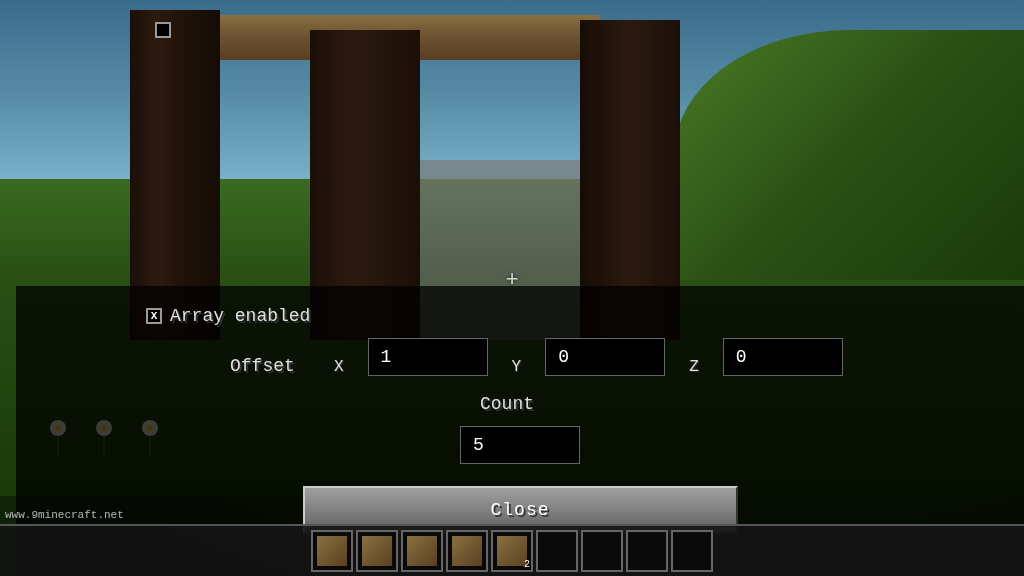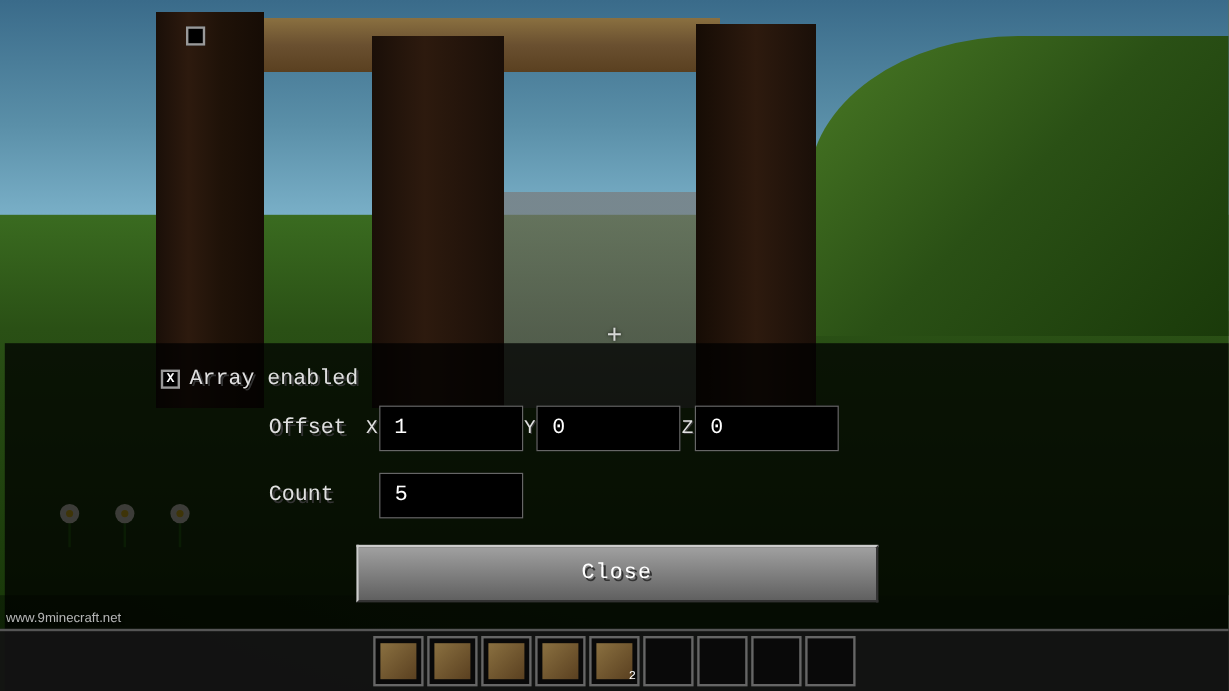--- a/index.html
+++ b/index.html
@@ -141,21 +141,21 @@
     .flower-stem {
       width: 2px;
       height: 20px;
       background: #2a7010;
     }
 
     
     .ui-panel {
       position: absolute;
       bottom: 0;
-      left: 4px;
+      left: 16px;
       right: 0;
       height: 290px;
       background: rgba(0, 0, 0, 0.75);
       padding-left: 21px;
     }
 
     
     .hotbar {
       position: absolute;
       bottom: 0;
@@ -251,22 +251,22 @@
       top: 22px;
       left: 155px;
       display: flex;
       align-items: center;
       gap: 8px;
     }
 
     
     .offset-row {
       display: flex;
-      align-items: center;
-      gap: 1px;
+      align-items: flex-end;
+      gap: 24px;
       margin-bottom: 18px;
       width: 580px;
     }
 
     .field-label {
       color: #e0e0e0;
       font-size: 18px;
       font-family: 'Courier New', monospace;
       text-shadow: 2px 2px 0px #333;
       min-width: 80px;
@@ -291,20 +291,21 @@
       caret-color: white;
     }
 
     
     .count-row {
       display: flex;
       align-items: center;
       gap: 12px;
       margin-bottom: 22px;
       width: 580px;
+      flex-direction: column;
     }
 
     .count-input {
       width: 120px;
     }
 
     
     .close-button {
       width: 435px;
       padding: 12px;
@@ -336,21 +337,21 @@
       pointer-events: none;
     }
 
     
     .watermark {
       position: absolute;
       bottom: 55px;
       left: 5px;
       color: rgba(255,255,255,0.7);
       font-size: 11px;
-      font-family: Liberation Sans, sans-serif;
+      font-family: Liberation Mono, monospace;
       text-shadow: 1px 1px 2px rgba(0,0,0,0.8);
     }
 
     .hotbar-slot-wrap {
       position: relative;
     }
   </style>
 </head>
 <body>
 

